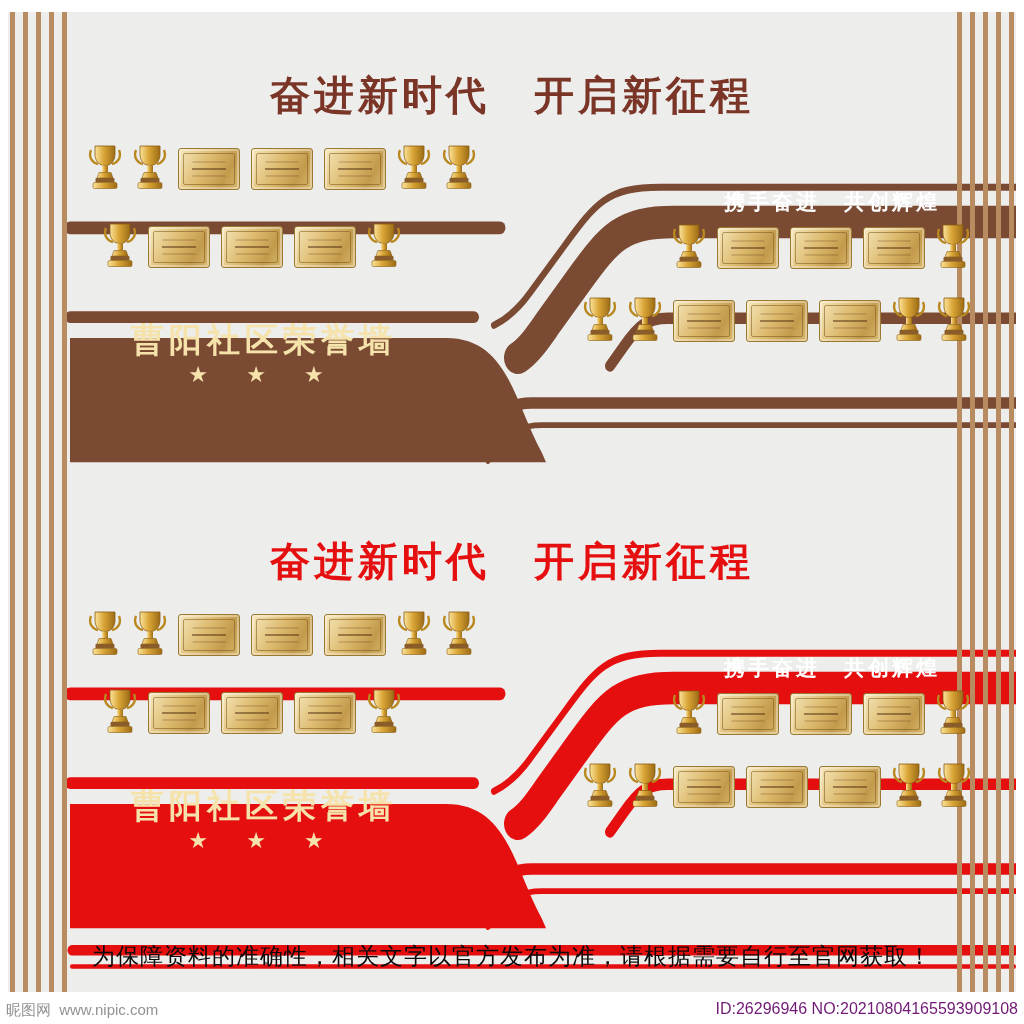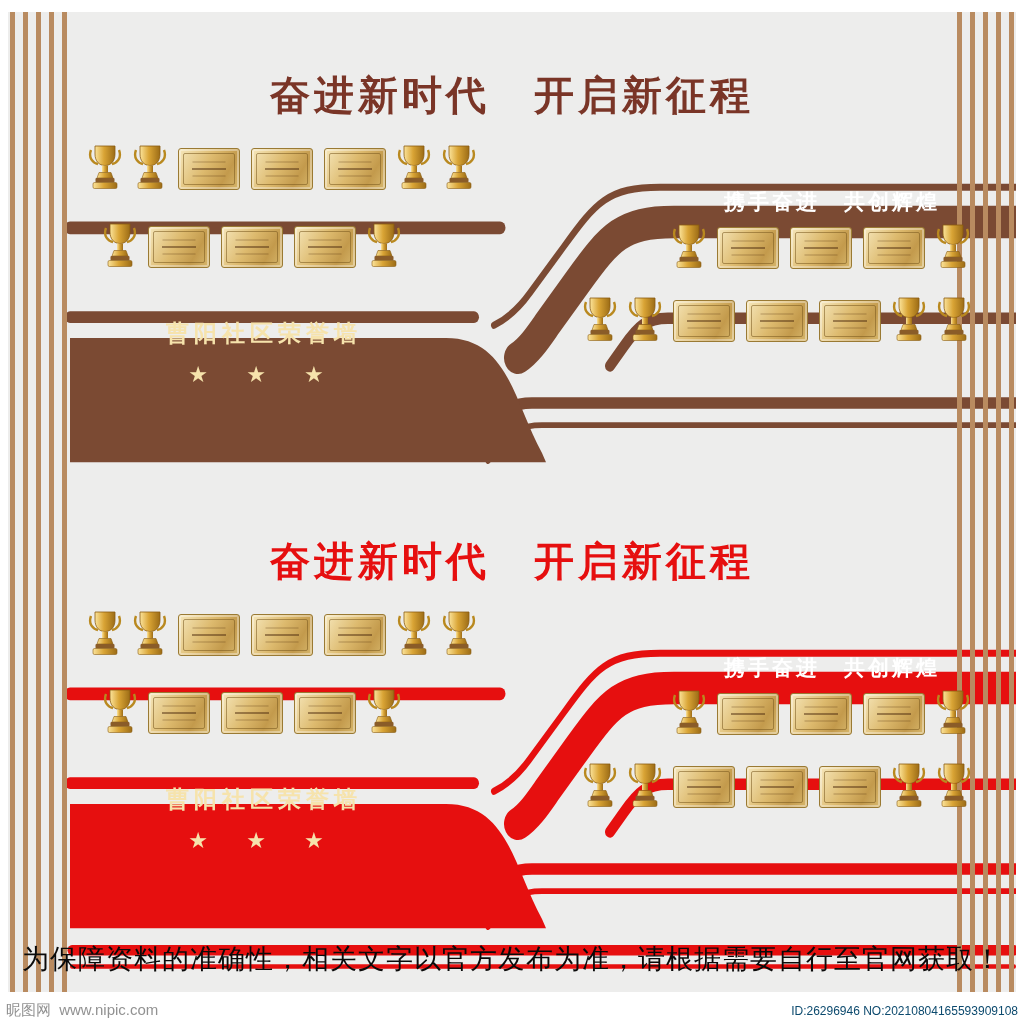--- a/index.html
+++ b/index.html
@@ -21,44 +21,44 @@
 
   .row { position:absolute; display:flex; align-items:flex-end; gap:11px; }
   .row-lt { left:80px;  top:132px; }
   .row-lm { left:95px;  top:210px; }
   .row-rm { left:664px; top:211px; }
   .row-rl { left:575px; top:284px; }
 
   .slogan { position:absolute; left:640px; top:176px; width:368px; text-align:center;
             color:#ffffff; font-size:21px; font-weight:bold; letter-spacing:3px; }
   .wall-name { position:absolute; left:78px; top:306px; width:356px; text-align:center;
-               font-size:23px; font-weight:bold; letter-spacing:5px; }
+               font-size:33px; font-weight:bold; letter-spacing:5px; }
   .stars { position:absolute; left:78px; top:350px; width:356px; text-align:center;
            font-size:22px; letter-spacing:16px; }
 
   
   .trophy { width:34px; height:46px; display:block; flex:0 0 auto; }
   .plaque { position:relative; width:62px; height:42px; flex:0 0 auto; border-radius:3px;
             border:1px solid #9a7a33;
             background:linear-gradient(120deg,#f6e7bb,#ddba6e 45%,#c39a4c 75%,#d8b86d);
             box-shadow:inset 0 0 0 2px rgba(255,255,255,.35); }
   .plaque::before { content:""; position:absolute; inset:4px; border:1px solid rgba(120,88,30,.55); border-radius:2px; }
   .plaque::after  { content:""; position:absolute; left:13px; right:13px; top:19px; height:2px;
                     background:rgba(80,45,15,.5);
                     box-shadow:0 7px 0 -0.5px rgba(80,45,15,.35), 0 -7px 0 -0.5px rgba(80,45,15,.35); }
 
   
   .notice { position:absolute; top:941px; left:0; width:100%; text-align:center;
-            font-size:27px; color:#0a0a0a; letter-spacing:1px; }
+            font-size:23px; color:#0a0a0a; letter-spacing:1px; }
   .footer-band { position:absolute; left:0; top:983px; width:100%; height:41px; background:#d7d7d7; }
   .big-text { position:absolute; top:2px; left:0; width:100%; text-align:center;
               font-size:33px; color:#9f9f9f; letter-spacing:12px; }
   .watermark { position:absolute; left:6px; bottom:4px; font-size:15px; color:#929292; }
   .watermark span { margin-right:4px;margin-top:12px; }
-  .image-id { position:absolute; right:6px; bottom:6px; font-size:12px; color:#0c4a6e; }
+  .image-id { position:absolute; right:6px; bottom:6px; font-size:16px; color:#701a75; }
 </style>
 </head>
 <body>
 
 <div class="canvas">
 
   <section class="panel" id="panel-0" style="--theme: #7b4a33; --stripe: #b98b60; background: rgb(237, 237, 236);">
     <svg class="deco" viewBox="0 0 1008 443" preserveAspectRatio="none" aria-hidden="true">
       <g fill="none" stroke="currentColor" stroke-linecap="round">
         <path d="M62 186 H492" stroke-width="11"></path>

